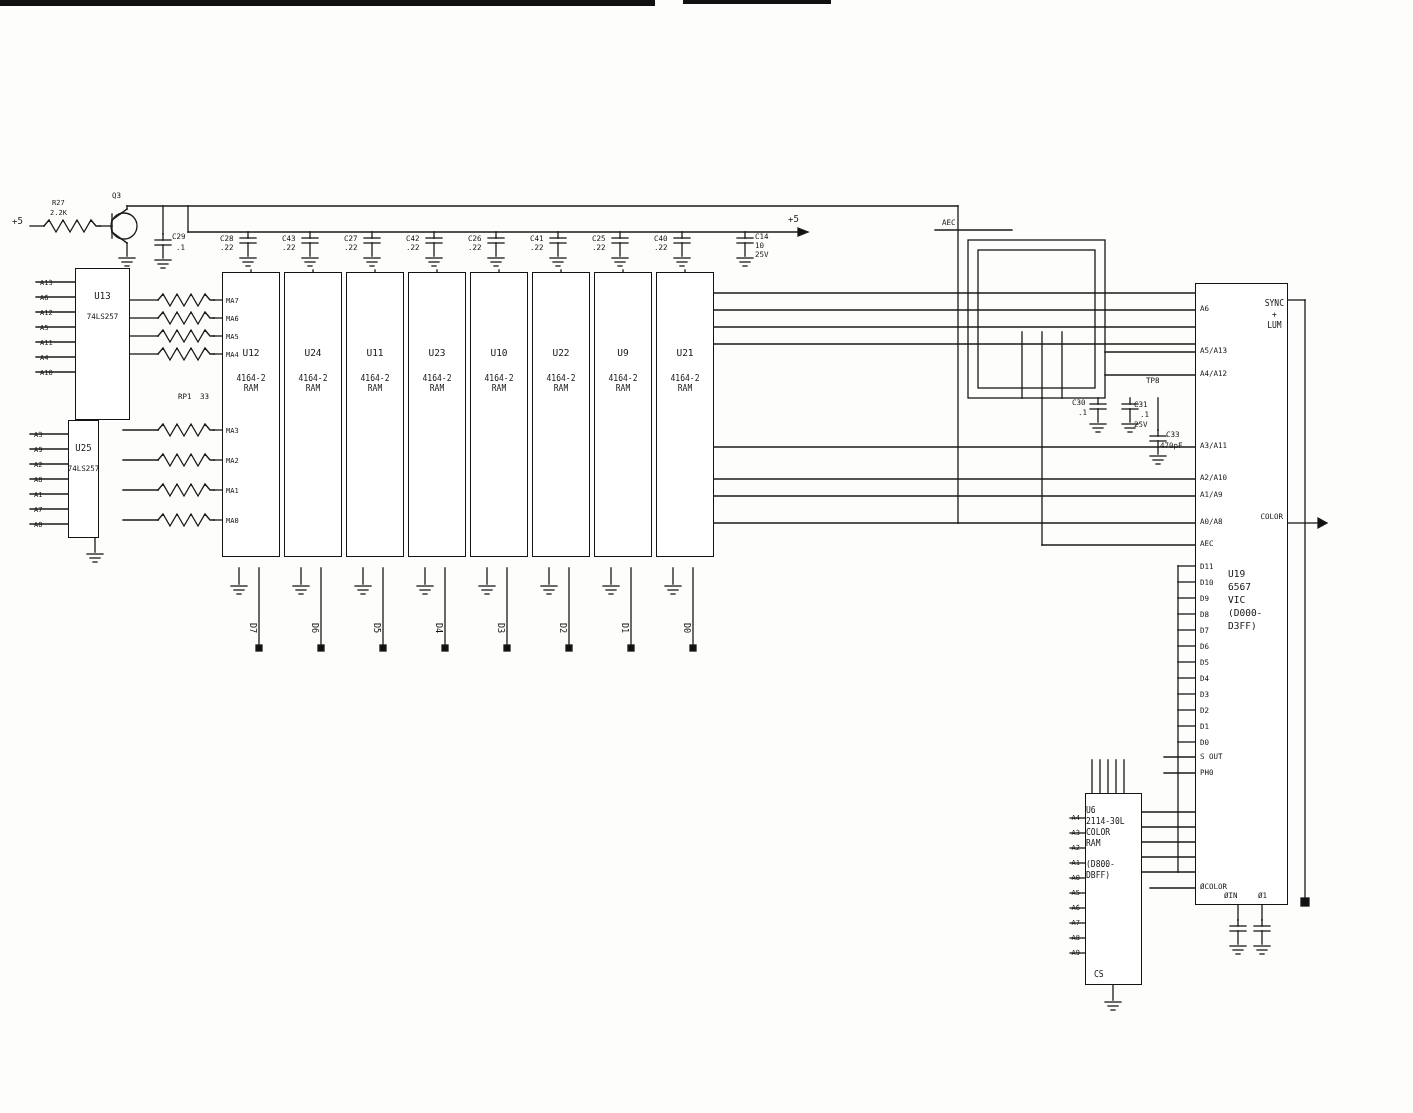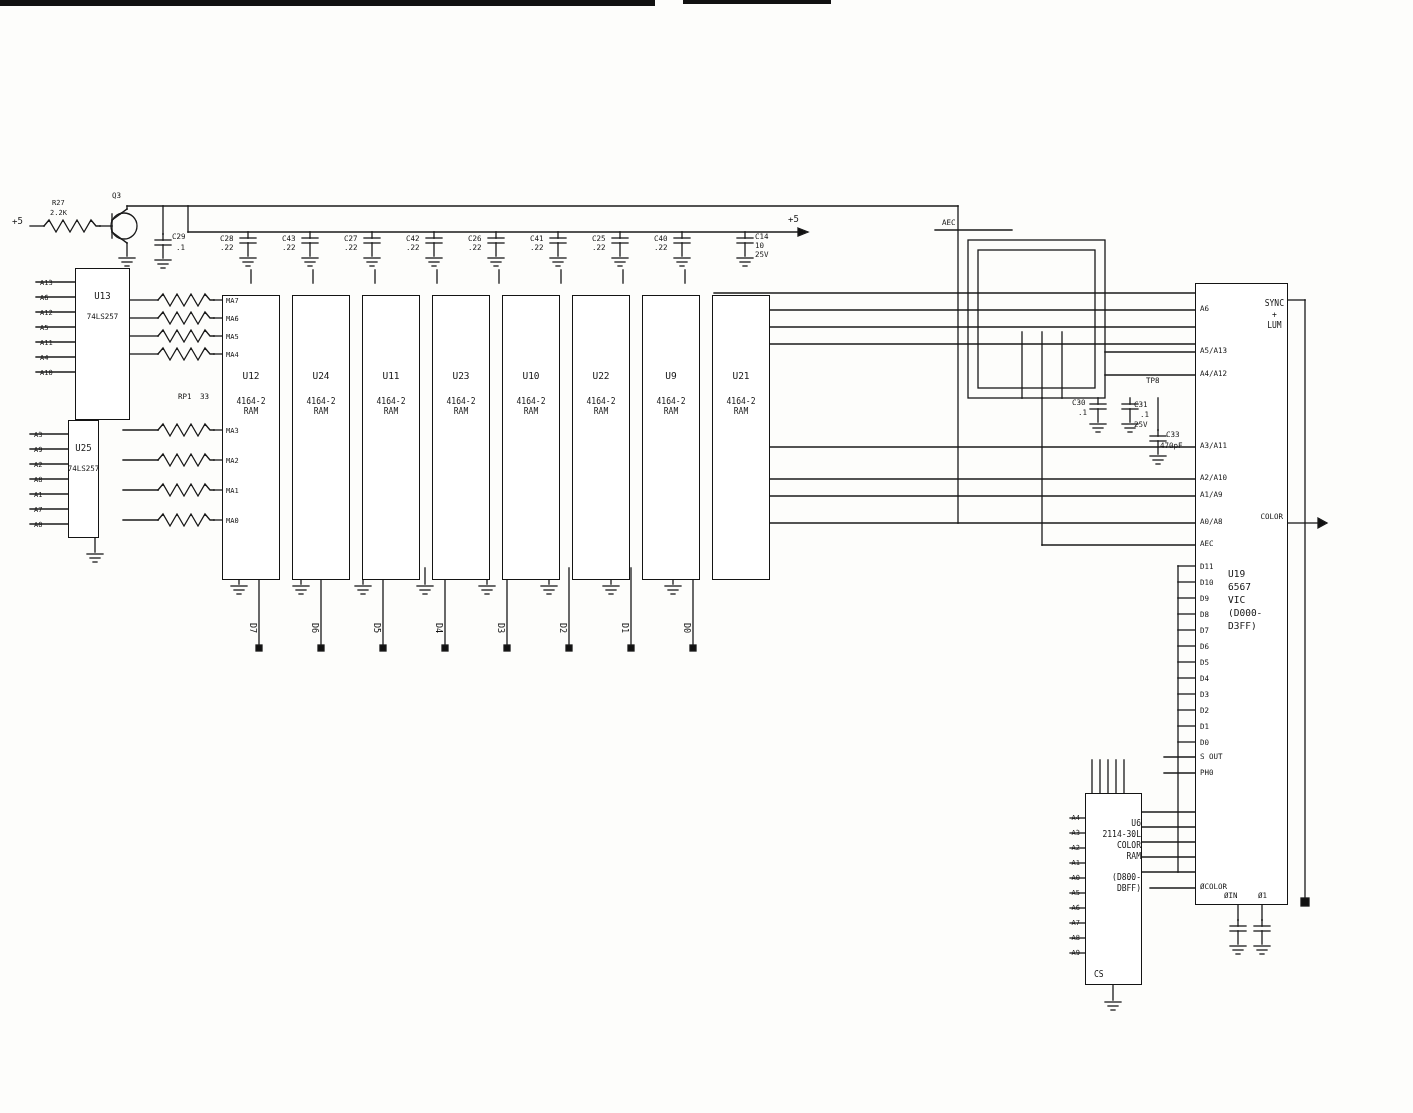--- a/index.html
+++ b/index.html
@@ -19,36 +19,36 @@
   .u14part{writing-mode:vertical-rl;font-size:8px;letter-spacing:1px}
   .pinlist{position:absolute;}
   .pinlist .pin{display:block;font-size:7px;line-height:15px;white-space:nowrap}
   .pinlist.lh18 .pin{line-height:18px}
   .pinlist.lh30 .pin{line-height:30px}
   .caps-row{position:absolute;left:220px;top:234px;display:flex;justify-content:flex-end;}
   .capcell{width:62px;display:flex;flex-direction:column;}
   .capcell span{font-size:7.5px;line-height:9px}
   .c14block{position:absolute;left:755px;top:232px;display:flex;flex-direction:column}
   .c14block span{font-size:7.5px;line-height:9px}
-  .ram-row{position:absolute;left:222px;top:295px;display:flex;gap:12px}
+  .ram-row{position:absolute;left:222px;top:272px;display:flex;gap:4px}
   .ram-chip{width:58px;height:285px;background:#fff;border:1.6px solid #141414;display:flex;flex-direction:column;align-items:center;padding-top:74px}
   .ram-chip .rid{font-size:9.5px;margin-bottom:16px}
   .ram-chip .rpart,.ram-chip .rkind{font-size:8px;line-height:10px}
   .dl-row{position:absolute;left:222px;top:606px;display:flex}
   .dcell{width:62px;height:44px;display:flex;align-items:center;justify-content:center}
   .dcell .rot{transform:rotate(90deg);font-size:8.5px}
   .vic{}
   .vpin{position:absolute;font-size:7.5px;line-height:9px;white-space:nowrap}
   .vdata{position:absolute;}
   .vdata .vpin-item{display:block;font-size:7.5px;line-height:16px}
   .sync{position:absolute;text-align:center}
   .sync span{display:block;font-size:8px;line-height:11px}
   .vicname{position:absolute;}
   .vicname span{display:block;font-size:9.5px;line-height:13px}
-  .u6c{display:flex;flex-direction:column;align-items:flex-end;padding-top:24px}
+  .u6c{display:flex;flex-direction:column;align-items:flex-start;padding-top:11px}
   .u6c span{font-size:8px;line-height:11px;text-align:center}
   .u6c .gap{margin-top:10px}
   .cslbl{position:absolute;left:8px;bottom:4px;font-size:7.5px}
 </style>
 </head>
 <body>
 
 <div class="page">
 
   <svg class="wires" width="1413" height="1113" viewBox="0 0 1413 1113">

